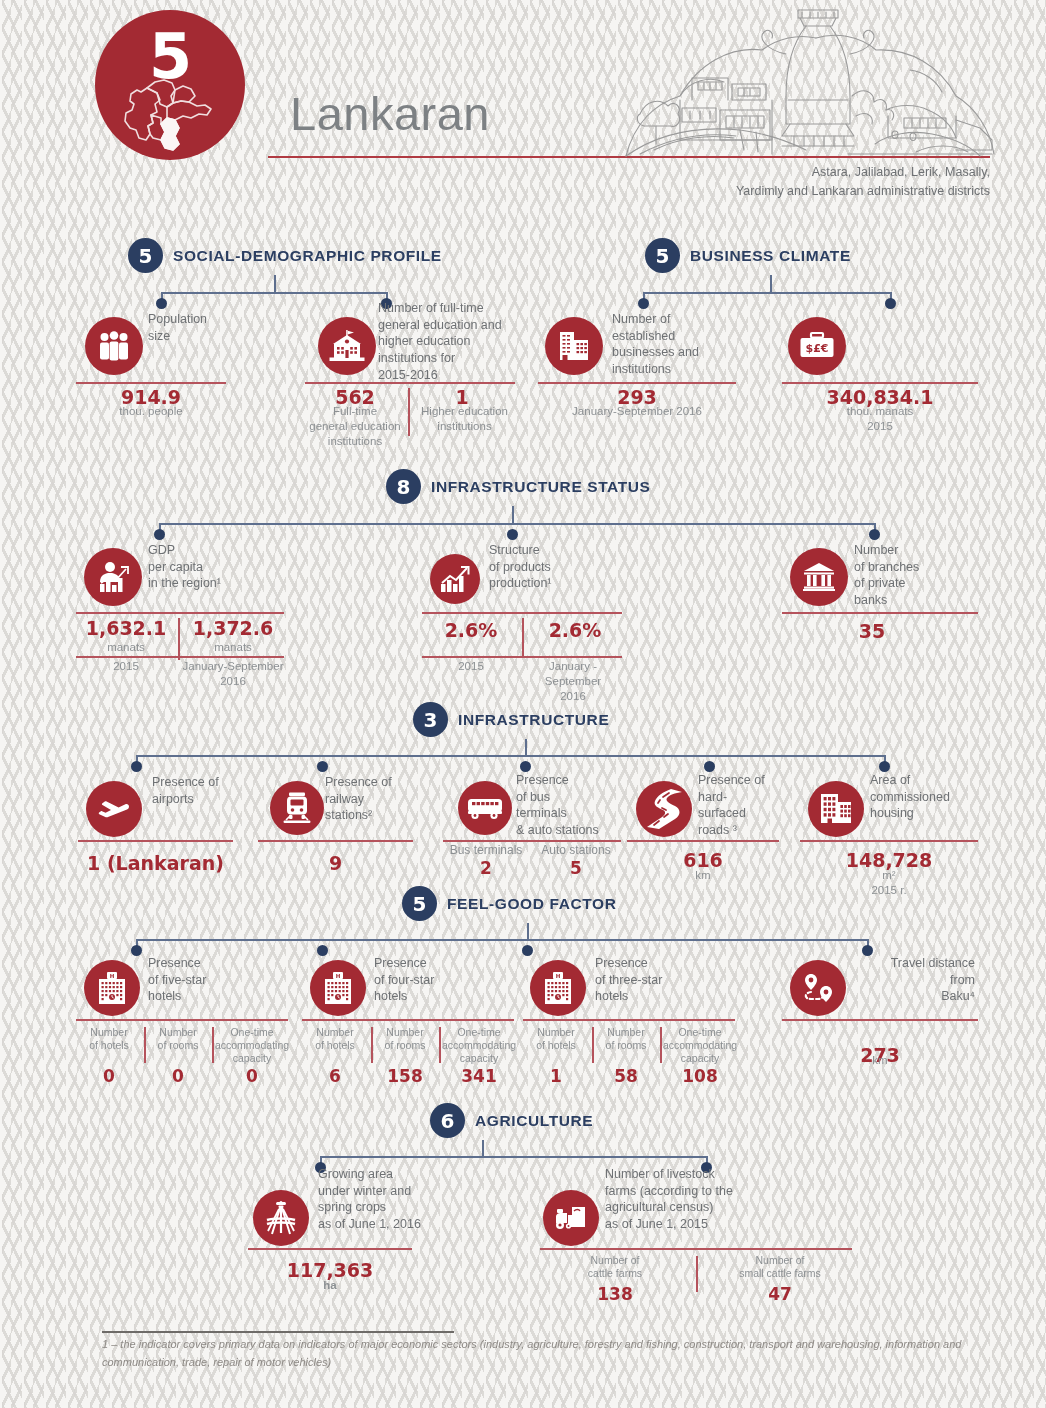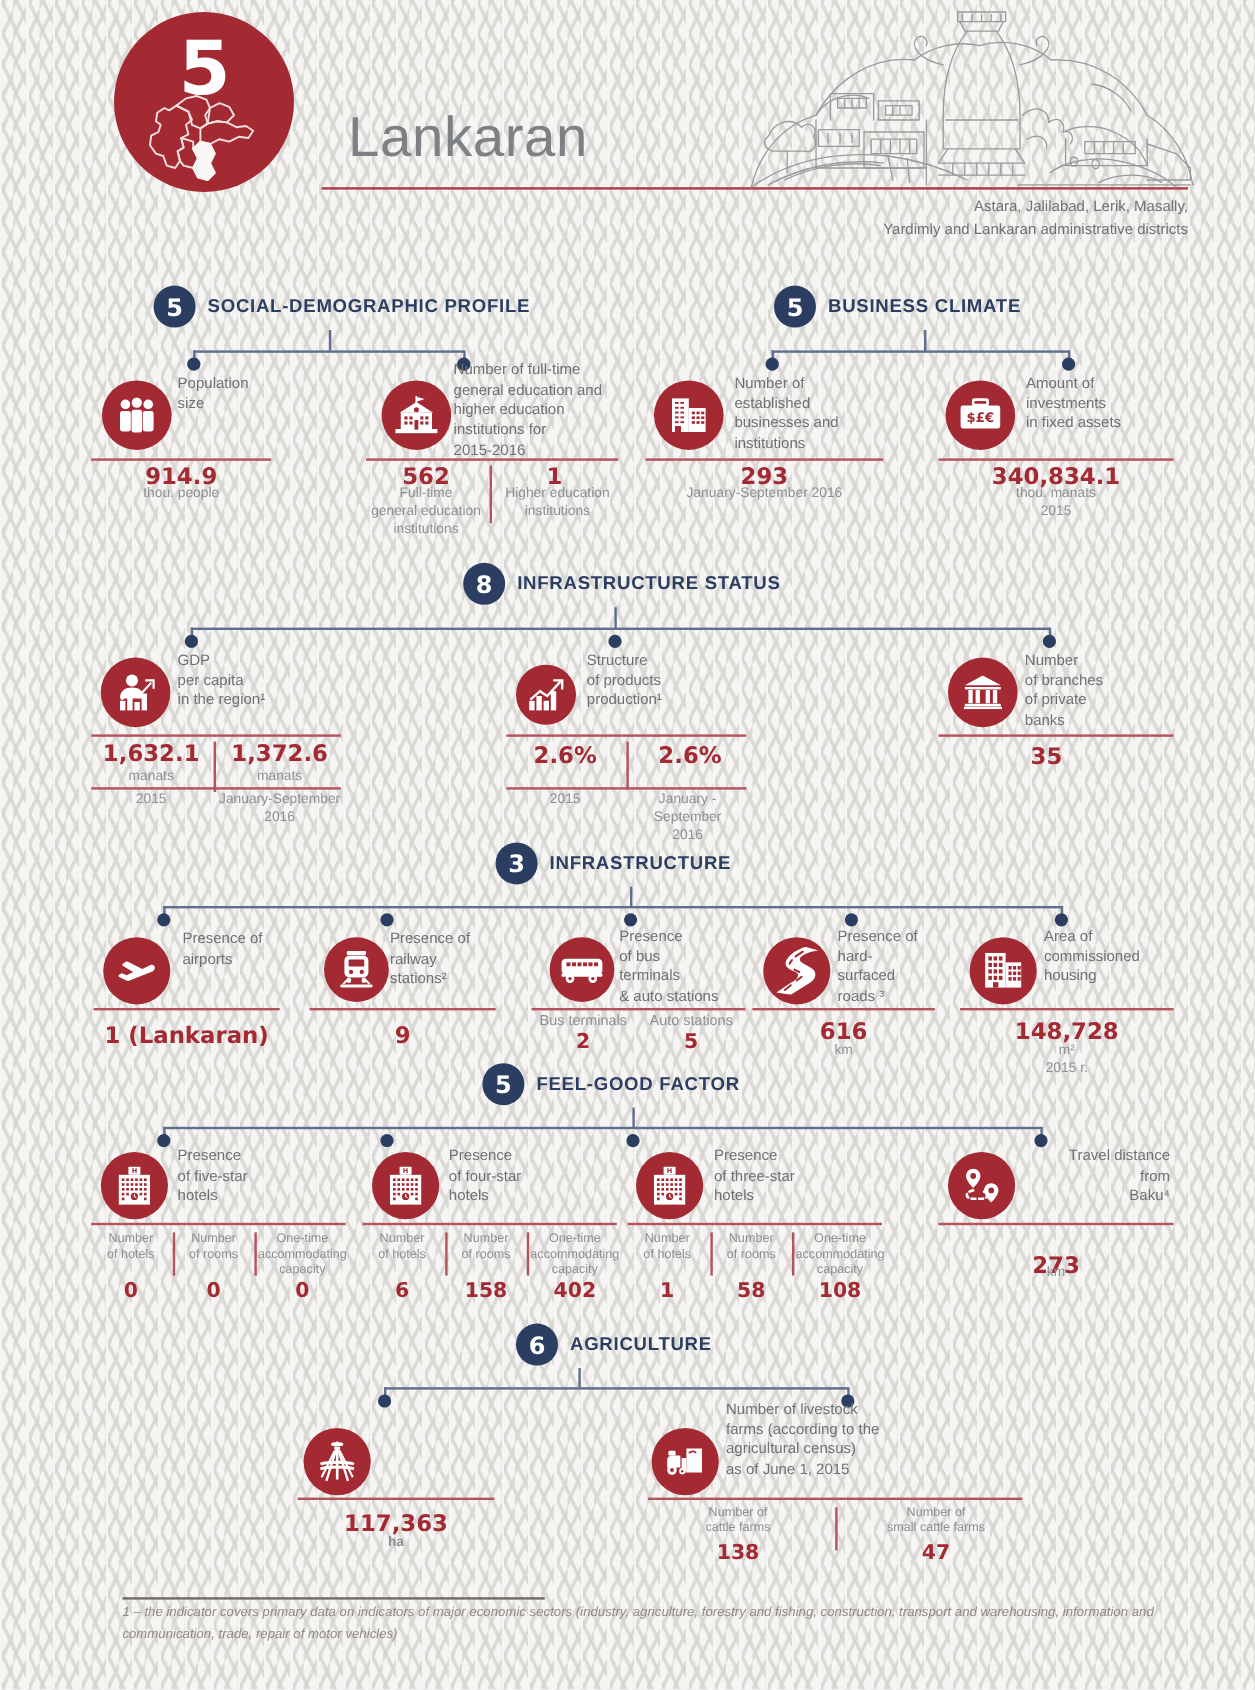--- a/index.html
+++ b/index.html
@@ -302,21 +302,20 @@
   <div class="big" style="left:538px; top:386px; width:198px;">293</div>
   <div class="sub" style="left:538px; top:404px; width:198px;">January-September 2016</div>
 
   <div class="icon-circle" style="left:788px; top:317px; width:58px; height:58px;">
     <svg width="36" height="30" viewBox="0 0 36 30">
       <rect x="12" y="2" width="12" height="4.5" rx="1" fill="none" stroke="#fff" stroke-width="2.2"></rect>
       <rect x="1.5" y="7" width="33" height="19" rx="2" fill="#fff"></rect>
       <text x="18" y="21" font-family="DejaVu Sans, sans-serif" font-size="11" font-weight="bold" fill="#A32A33" text-anchor="middle">$£€</text>
     </svg>
   </div>
-  <div class="lbl" style="left:855px; top:311px; width:130px;">Amount of<br>investments<br>in fixed assets</div>
   <div class="rule" style="left:782px; top:382px; width:196px;"></div>
   <div class="big" style="left:782px; top:386px; width:196px;">340,834.1</div>
   <div class="sub" style="left:782px; top:404px; width:196px;">thou. manats<br>2015</div>
 
   <div class="sec-head" style="left:386px; top:469px;">
     <div class="sec-badge">8</div>
     <div class="sec-title">INFRASTRUCTURE STATUS</div>
   </div>
   <div class="connector">
     <div class="conn-v" style="left:512px; top:506px; height:18px;"></div>
@@ -603,21 +602,21 @@
   </div>
   <div class="lbl" style="left:374px; top:955px; width:110px;">Presence<br>of four-star<br>hotels</div>
   <div class="rule" style="left:302px; top:1019px; width:212px;"></div>
   <div class="vrule" style="left:371px; top:1027px; height:36px;"></div>
   <div class="vrule" style="left:439px; top:1027px; height:36px;"></div>
   <div class="minilbl" style="left:302px; top:1026px; width:66px;">Number<br>of hotels</div>
   <div class="big" style="left:302px; top:1066px; width:66px; font-size:17px;">6</div>
   <div class="minilbl" style="left:373px; top:1026px; width:64px;">Number<br>of rooms</div>
   <div class="big" style="left:373px; top:1066px; width:64px; font-size:17px;">158</div>
   <div class="minilbl" style="left:441px; top:1026px; width:76px;">One-time<br>accommodating<br>capacity</div>
-  <div class="big" style="left:441px; top:1066px; width:76px; font-size:17px;">402</div>
+  <div class="big" style="left:441px; top:1066px; width:76px; font-size:17px;">341</div>
 
   <div class="icon-circle" style="left:530px; top:960px; width:56px; height:56px;">
     <svg width="32" height="32" viewBox="0 0 32 32" fill="#fff">
       <rect x="11" y="0" width="10" height="7" rx="1"></rect>
       <text x="16" y="5.6" font-family="DejaVu Sans, sans-serif" font-size="5.5" font-weight="bold" fill="#A32A33" text-anchor="middle">H</text>
       <rect x="3" y="7" width="26" height="25"></rect>
       <g fill="#A32A33">
         <rect x="5.5" y="10" width="2.2" height="2.2"></rect>
           <rect x="9.2" y="10" width="2.2" height="2.2"></rect>
           <rect x="12.9" y="10" width="2.2" height="2.2"></rect>
@@ -696,20 +695,21 @@
       </g>
       <path d="M16 6 L16 32" stroke="#fff" stroke-width="2.2"></path>
       <path d="M15 7 L7 33" stroke="#fff" stroke-width="2"></path>
       <path d="M17 7 L25 33" stroke="#fff" stroke-width="2"></path>
       <path d="M14 8 L3 30" stroke="#fff" stroke-width="1.8"></path>
       <path d="M18 8 L29 30" stroke="#fff" stroke-width="1.8"></path>
       <path d="M2 19 C8 17 24 17 30 19" stroke="#fff" stroke-width="2.4" fill="none"></path>
       <path d="M2 23 C8 21 24 21 30 23" stroke="#fff" stroke-width="2.4" fill="none"></path>
     </svg>
   </div>
+  <div class="lbl" style="left:318px; top:1166px; width:160px;">Growing area<br>under winter and<br>spring crops<br>as of June 1, 2016</div>
   <div class="rule" style="left:248px; top:1248px; width:164px;"></div>
   <div class="big" style="left:248px; top:1259px; width:164px;">117,363</div>
   <div class="sub" style="left:248px; top:1278px; width:164px;font-weight:bold;">ha</div>
 
   <div class="icon-circle" style="left:543px; top:1190px; width:56px; height:56px;">
     <svg width="36" height="26" viewBox="0 0 36 26" fill="#fff">
       <path d="M19 2 L32 2 L32 22 L19 22 Z"></path>
       <path d="M15 10 L19 10 L19 22 L15 22 Z"></path>
       <path d="M3 12 C3 9 5 8 8 8 L14 8 L14 18 L3 18 Z"></path>
       <circle cx="7" cy="20" r="4"></circle>

